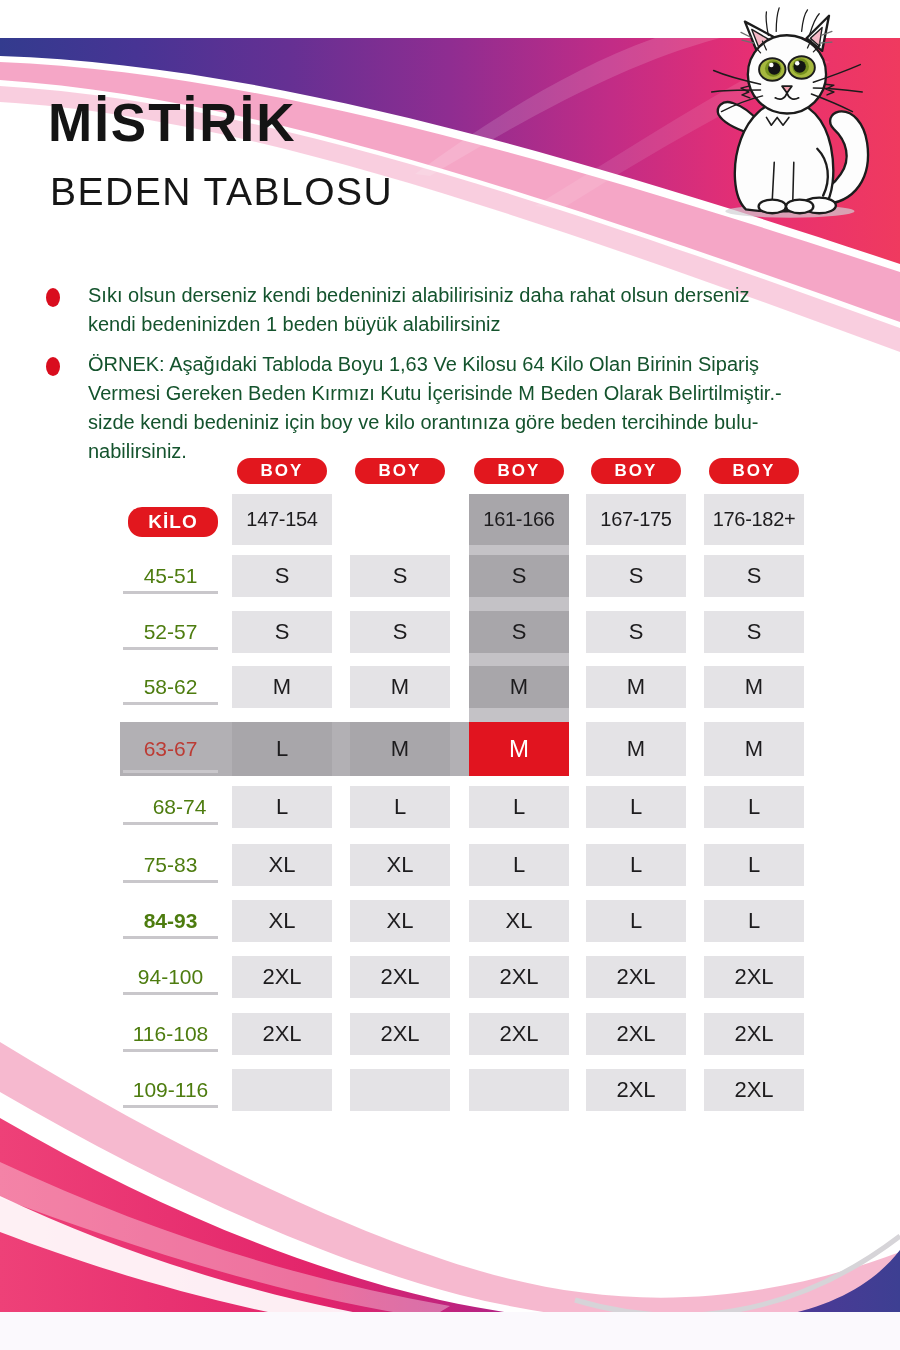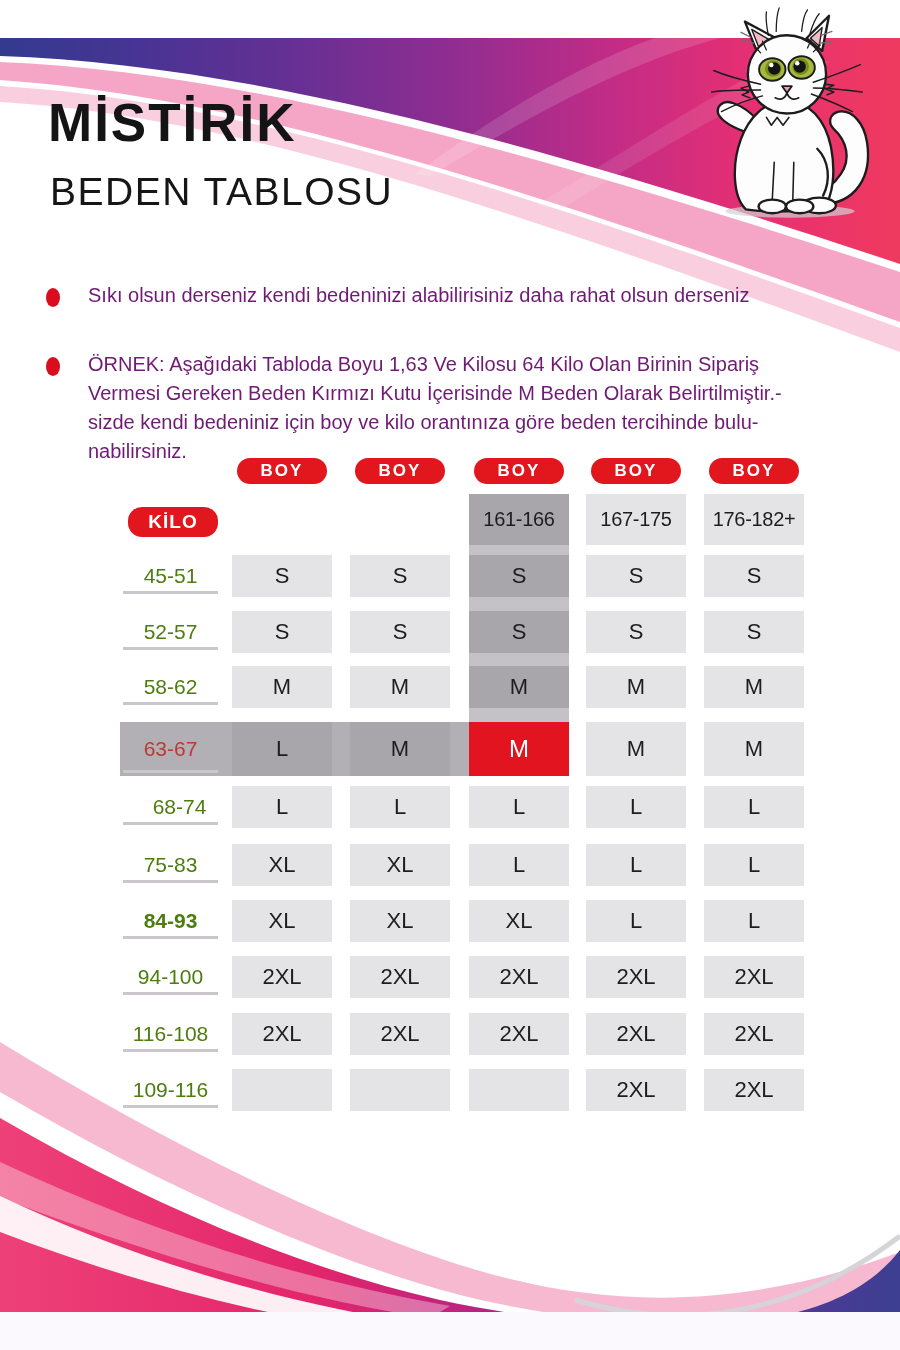--- a/index.html
+++ b/index.html
@@ -11,21 +11,21 @@
   
   .brand-title{
     position:absolute;left:48px;top:92px;font-size:53px;font-weight:bold;
     letter-spacing:2px;color:#141414;
   }
   .brand-subtitle{
     position:absolute;left:50px;top:170px;font-size:39px;letter-spacing:1.5px;color:#161616;
   }
   
   .note-dot{position:absolute;left:46px;width:14px;height:19px;border-radius:50%;background:#d90d1e;}
-  .note-block{position:absolute;left:88px;width:790px;color:#701a75;}
+  .note-block{position:absolute;left:88px;width:790px;color:#14532d;}
   .note-line{font-size:20px;line-height:29px;white-space:nowrap;}
   
   .size-table{position:absolute;left:120px;top:455px;width:690px;height:660px;}
   .band{position:absolute;}
   .cell{
     position:absolute;display:flex;align-items:center;justify-content:center;
     font-size:22px;color:#1d1c1e;
   }
   .cell.light{background:#e4e3e6;}
   .cell.dark{background:#a8a6aa;}
@@ -124,39 +124,41 @@
     </g>
   </g>
 </svg>
 
 <div class="brand-title">MİSTİRİK</div>
 <div class="brand-subtitle">BEDEN TABLOSU</div>
 
 <span class="note-dot" style="top:288px"></span>
 <div class="note-block" style="top:281px">
     <div class="note-line">Sıkı olsun derseniz kendi bedeninizi alabilirisiniz daha rahat olsun derseniz</div>
+    <div class="note-line">kendi bedeninizden 1 beden büyük alabilirsiniz</div>
   </div>
 
 <span class="note-dot" style="top:357px"></span>
 <div class="note-block" style="top:350px">
     <div class="note-line">ÖRNEK: Aşağıdaki Tabloda Boyu 1,63 Ve Kilosu 64 Kilo Olan Birinin Sipariş</div>
     <div class="note-line">Vermesi Gereken Beden Kırmızı Kutu İçerisinde M Beden Olarak Belirtilmiştir.-</div>
     <div class="note-line">sizde kendi bedeniniz için boy ve kilo orantınıza göre beden tercihinde bulu-</div>
     <div class="note-line">nabilirsiniz.</div>
   </div>
 
 <div class="size-table" id="sizeTable">
     <div class="band" style="left: 349px; top: 39px; width: 100px; height: 282px; background: rgb(196, 194, 198);"></div>
     <div class="band" style="left: 0px; top: 267px; width: 449px; height: 54px; background: rgb(178, 176, 180);"></div>
     <div class="pill boy-pill" style="left: 117px; top: 3px; width: 90px; height: 26px;">BOY</div>
     <div class="pill boy-pill" style="left: 235px; top: 3px; width: 90px; height: 26px;">BOY</div>
     <div class="pill boy-pill" style="left: 354px; top: 3px; width: 90px; height: 26px;">BOY</div>
     <div class="pill boy-pill" style="left: 471px; top: 3px; width: 90px; height: 26px;">BOY</div>
     <div class="pill boy-pill" style="left: 589px; top: 3px; width: 90px; height: 26px;">BOY</div>
     <div class="pill kilo-pill" style="left: 8px; top: 52px; width: 90px; height: 30px;">KİLO</div>
+    <div class="cell hdr light" style="left: 112px; top: 39px; width: 100px; height: 51px;">147-154</div>
     <div class="cell hdr dark" style="left: 349px; top: 39px; width: 100px; height: 51px;">161-166</div>
     <div class="cell hdr light" style="left: 466px; top: 39px; width: 100px; height: 51px;">167-175</div>
     <div class="cell hdr light" style="left: 584px; top: 39px; width: 100px; height: 51px;">176-182+</div>
     <div class="kilo-label" style="left: 3px; top: 100px; width: 95px; height: 42px;">45-51</div>
     <div class="label-underline" style="left: 3px; top: 136px; width: 95px; height: 3px;"></div>
     <div class="cell light" style="left: 112px; top: 100px; width: 100px; height: 42px;">S</div>
     <div class="cell light" style="left: 230px; top: 100px; width: 100px; height: 42px;">S</div>
     <div class="cell dark" style="left: 349px; top: 100px; width: 100px; height: 42px;">S</div>
     <div class="cell light" style="left: 466px; top: 100px; width: 100px; height: 42px;">S</div>
     <div class="cell light" style="left: 584px; top: 100px; width: 100px; height: 42px;">S</div>

